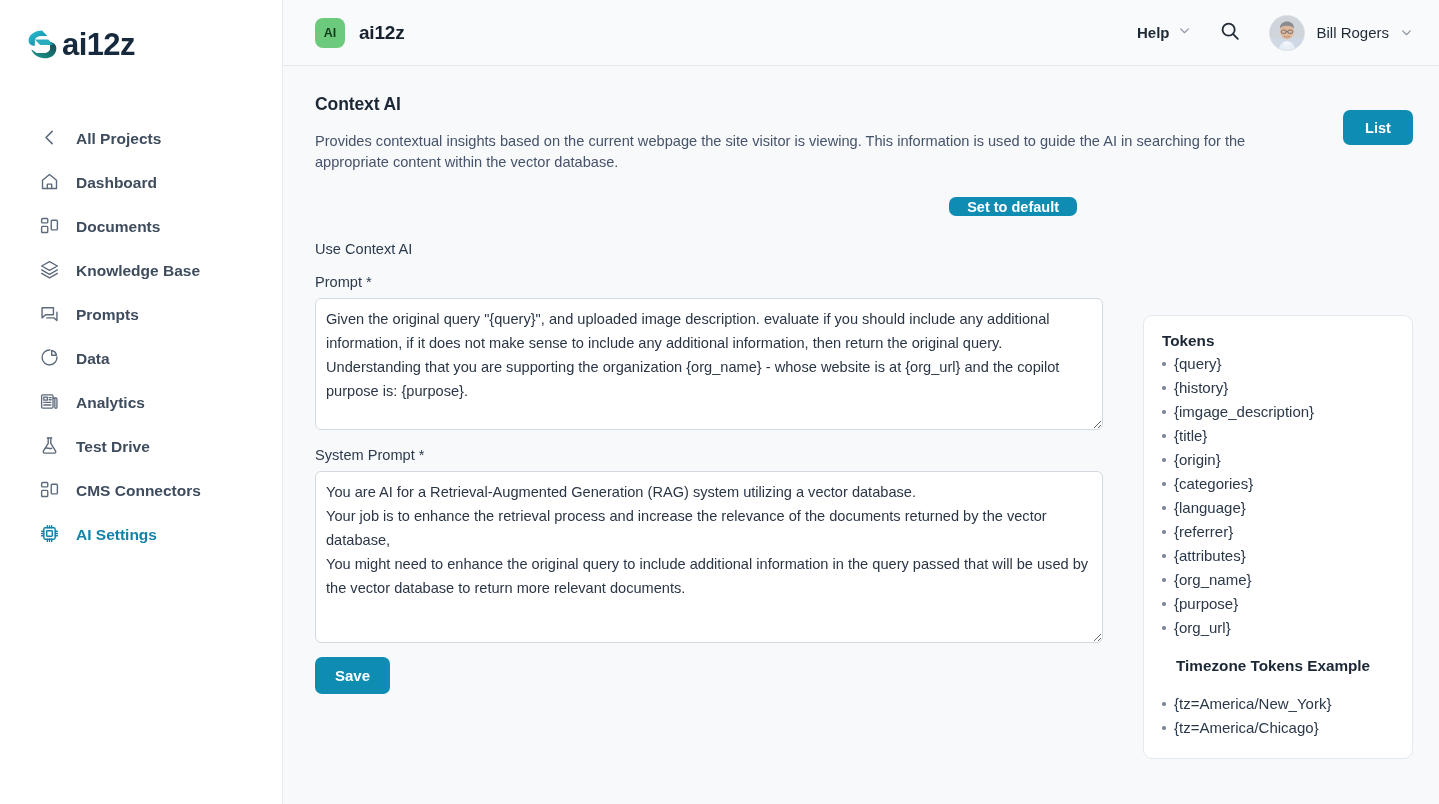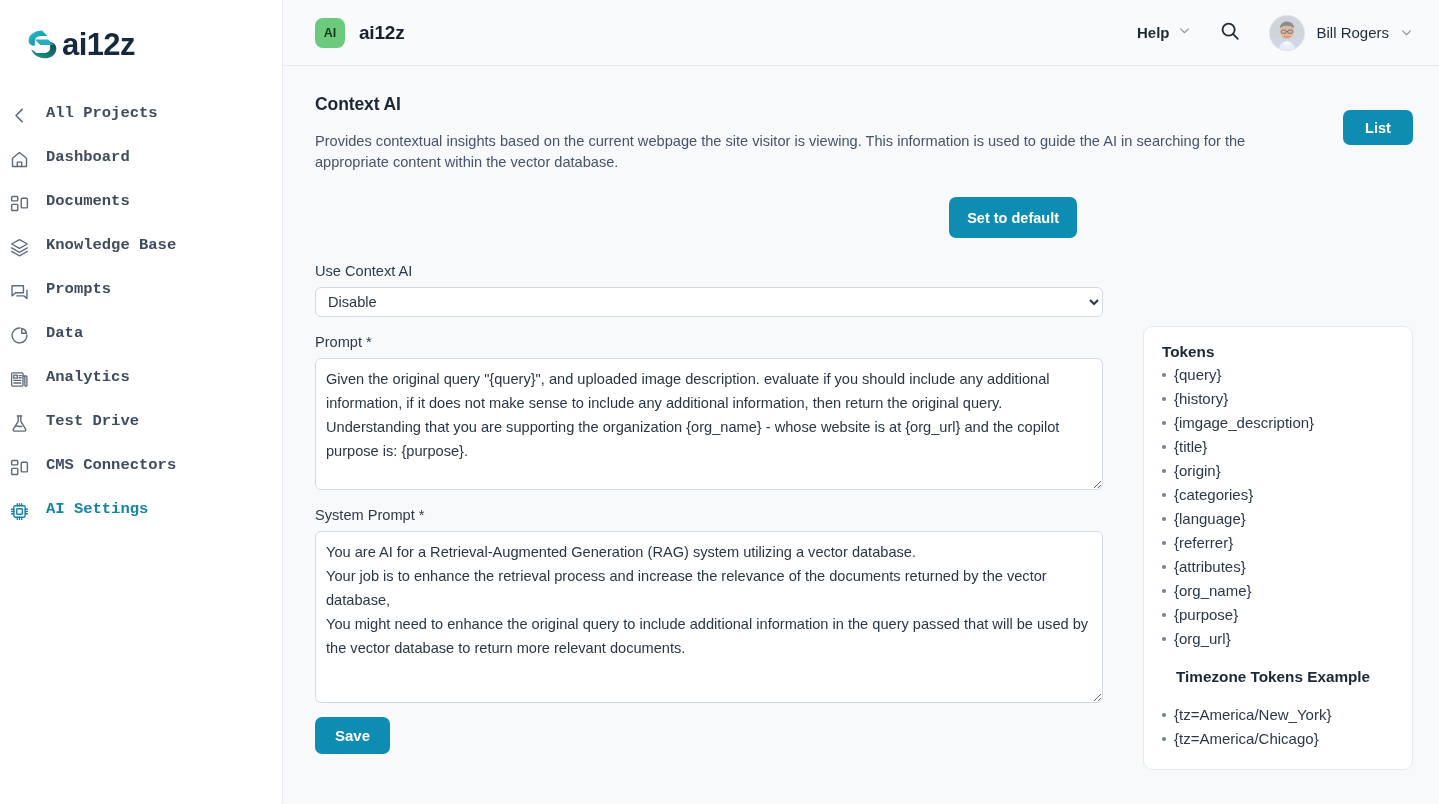--- a/index.html
+++ b/index.html
@@ -30,30 +30,29 @@
   }
   .logo { display: flex; align-items: center; gap: 2px; }
   .logo-mark { width: 36px; height: 34px; display:block; }
   .logo-text {
     font-size: 31px; font-weight: 700; letter-spacing: -0.6px;
     color: #16293d; line-height: 1;
   }
 
   .nav { margin-top: 16px; }
   .nav-item {
-    display: flex; align-items: flex-start;
+    display: flex; align-items: flex-end;
     height: 44px;
-    padding-left: 8px;
+    padding-left: 38px;
     gap: 16px;
     color: #3e4c5e;
     font-size: 15.5px;
     font-weight: 600;
     cursor: pointer;
     user-select: none;
-    font-family: Liberation Mono, monospace;
   }
   .nav-item .ic { width: 22px; height: 22px; display:flex; align-items:center; justify-content:center; flex: 0 0 22px; }
   .nav-item .ic svg { width: 21px; height: 21px; display:block; }
   .nav-item.active { color: #1383a8; }
   .nav-item.active .ic svg { stroke: #1383a8; color:#1383a8; }
 
   
   .main {
     flex: 1;
     height: 804px;
@@ -116,21 +115,21 @@
     font-family: inherit;
     font-weight: 700;
     cursor: pointer;
     padding: 0 18px;
   }
   .btn-list {
     position: absolute; right: 0; top: 16px;
     height: 35px; min-width: 70px; font-size: 14.5px;
   }
   .btn-default-row { display: flex; justify-content: flex-end; margin-top: 24px; padding-right: 336px; }
-  .btn-setdefault { height: 41px; font-size: 14.5px; }
+  .btn-setdefault { height: 19px; font-size: 14.5px; }
 
   
   .form-area { display: flex; gap: 40px; margin-top: 25px; }
   .form-col { width: 788px; flex: 0 0 788px; }
 
   .field-label {
     display: block;
     font-size: 14.6px;
     color: #2c3a4c;
     margin: 0 0 8px 0;
@@ -166,21 +165,21 @@
   
   .tokens-panel {
     width: 270px; flex: 0 0 270px;
     align-self: flex-start;
     margin-top: 0;
     background: #ffffff;
     border: 1px solid #e4e9ef;
     border-radius: 9px;
     padding: 16px 18px 18px 18px;
     position: relative;
-    top: 63px;
+    top: 74px;
   }
   .tokens-title {
     font-size: 15.3px; font-weight: 700; color: #1b2735;
     margin: 0 0 2px 0;
   }
   .tokens-subtitle {
     font-size: 15.3px; font-weight: 700; color: #1b2735;
     margin: 14px;
     line-height: 24px;
   }
@@ -403,24 +402,20 @@
       <div class="btn-default-row">
         <button class="btn btn-setdefault">Set to default</button>
       </div>
 
       <div class="form-area">
 
         <div class="form-col">
 
           <div class="field">
             <label class="field-label">Use Context AI</label>
-            <select class="ctl" id="use-context-select">
-              <option selected="">Disable</option>
-              <option>Enable</option>
-            </select>
           </div>
 
           <div class="field">
             <label class="field-label">Prompt *</label>
             <textarea class="ctl" id="prompt-textarea" style="">Given the original query "{query}", and uploaded image description. evaluate if you should include any additional information, if it does not make sense to include any additional information, then return the original query. Understanding that you are supporting the organization {org_name} - whose website is at {org_url} and the copilot purpose is: {purpose}.</textarea>
           </div>
 
           <div class="field">
             <label class="field-label">System Prompt *</label>
             <textarea class="ctl" id="system-prompt-textarea" style="">You are AI for a Retrieval-Augmented Generation (RAG) system utilizing a vector database.

